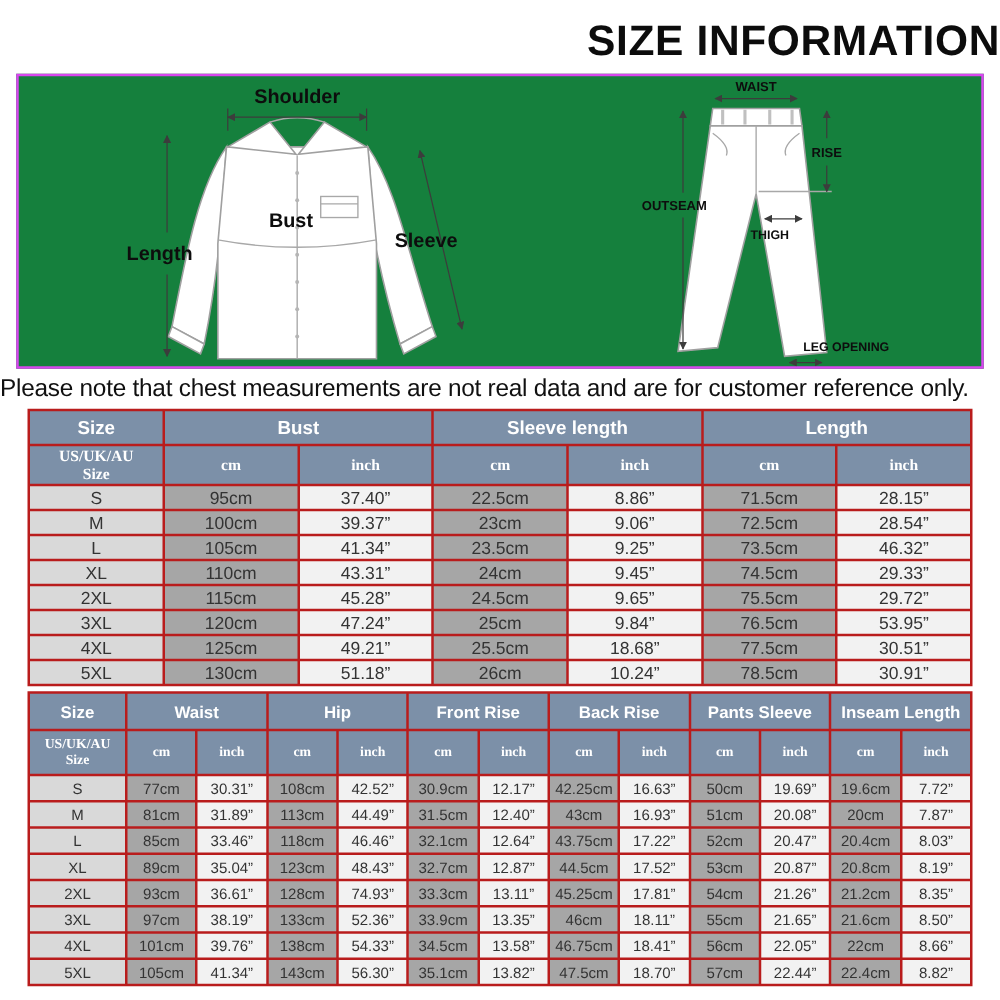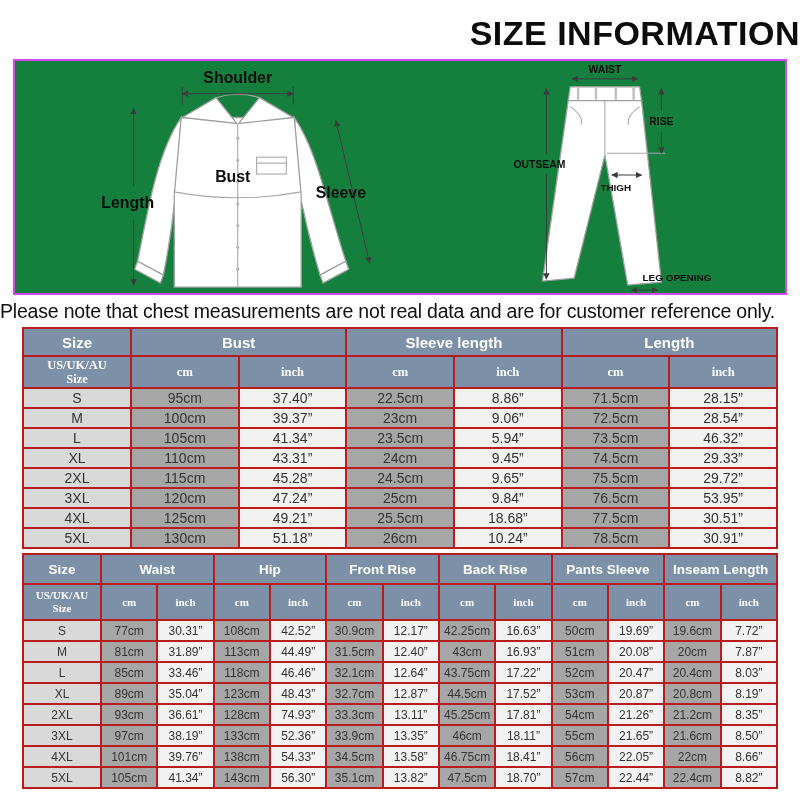--- a/index.html
+++ b/index.html
@@ -161,21 +161,21 @@
         <td class="cc" data-name="cm-value-cell">23cm</td>
         <td class="ci" data-name="inch-value-cell">9.06”</td>
         <td class="cc" data-name="cm-value-cell">72.5cm</td>
         <td class="ci" data-name="inch-value-cell">28.54”</td>
       </tr>
       <tr data-name="size-row">
         <td class="cs" data-name="size-label-cell">L</td>
         <td class="cc" data-name="cm-value-cell">105cm</td>
         <td class="ci" data-name="inch-value-cell">41.34”</td>
         <td class="cc" data-name="cm-value-cell">23.5cm</td>
-        <td class="ci" data-name="inch-value-cell">5.94”</td>
+        <td class="ci" data-name="inch-value-cell">9.25”</td>
         <td class="cc" data-name="cm-value-cell">73.5cm</td>
         <td class="ci" data-name="inch-value-cell">46.32”</td>
       </tr>
       <tr data-name="size-row">
         <td class="cs" data-name="size-label-cell">XL</td>
         <td class="cc" data-name="cm-value-cell">110cm</td>
         <td class="ci" data-name="inch-value-cell">43.31”</td>
         <td class="cc" data-name="cm-value-cell">24cm</td>
         <td class="ci" data-name="inch-value-cell">9.45”</td>
         <td class="cc" data-name="cm-value-cell">74.5cm</td>

